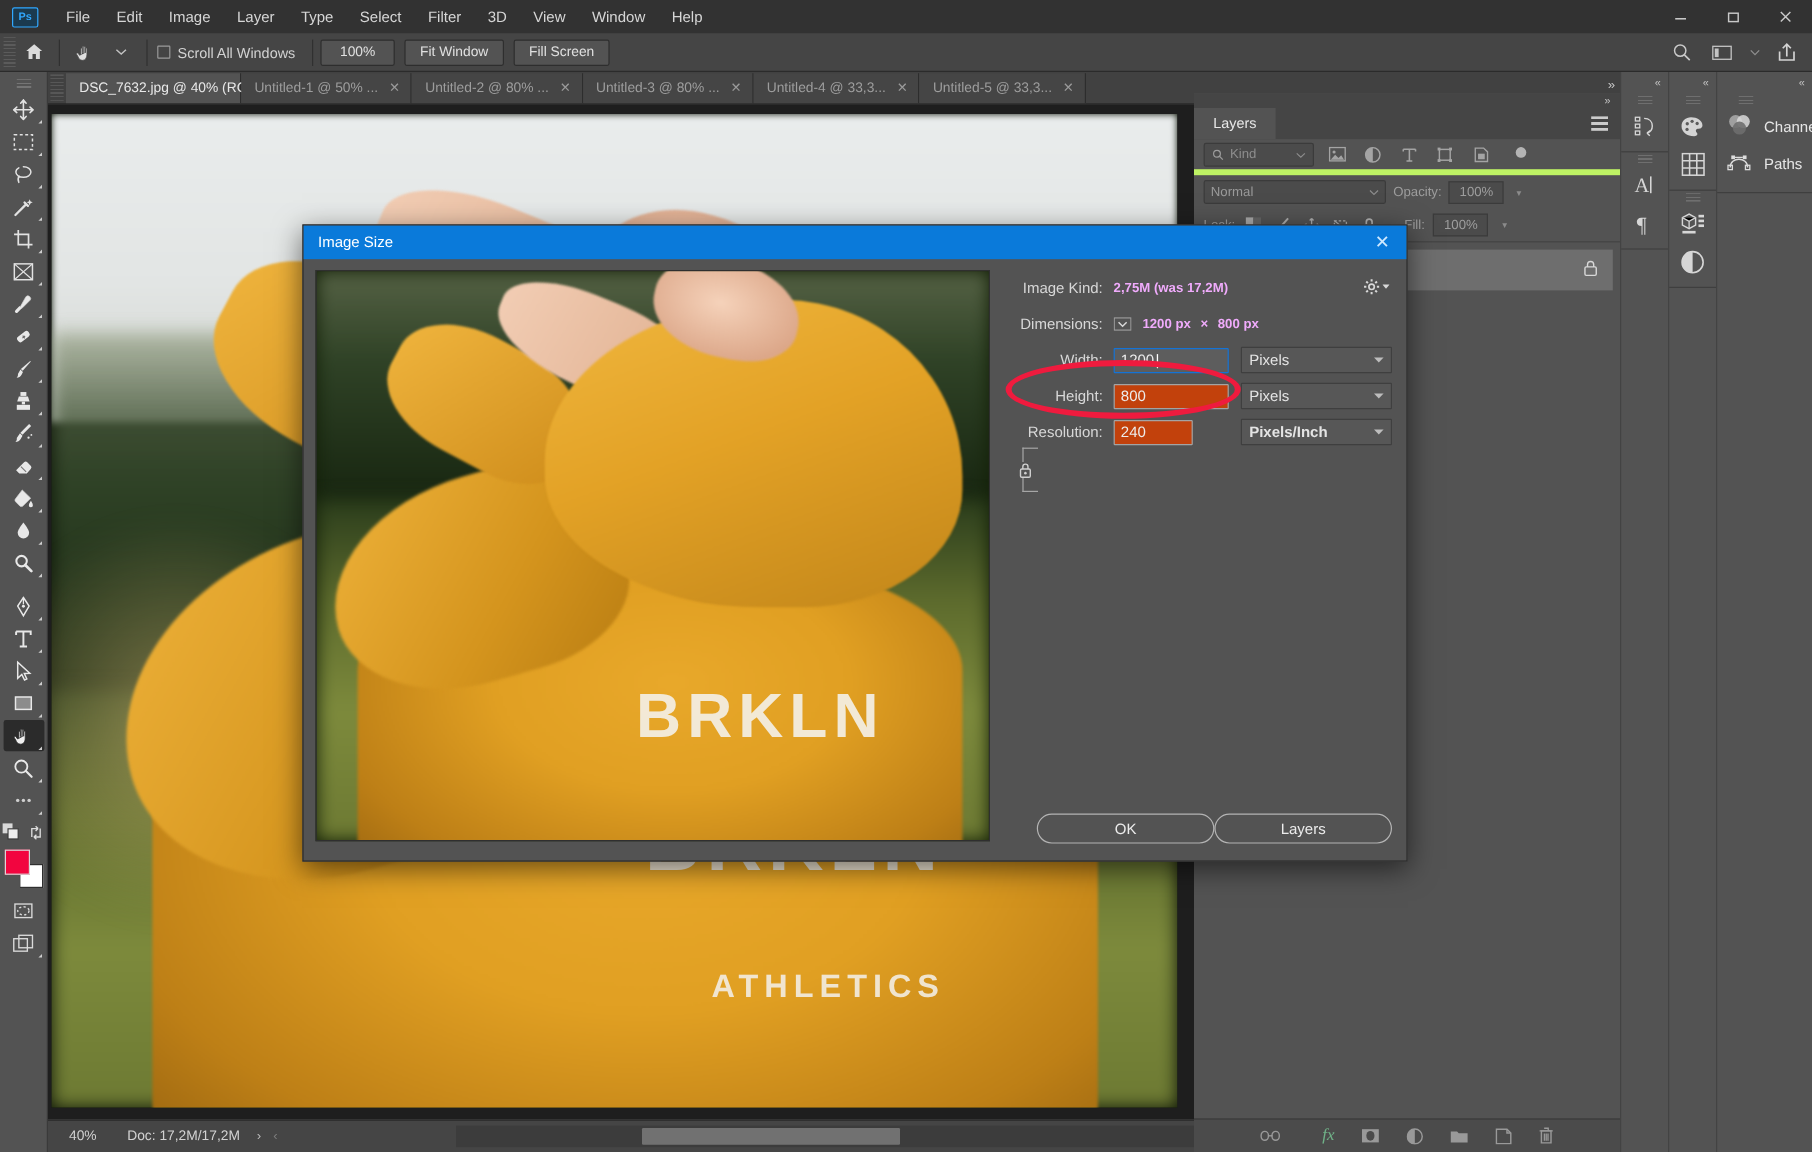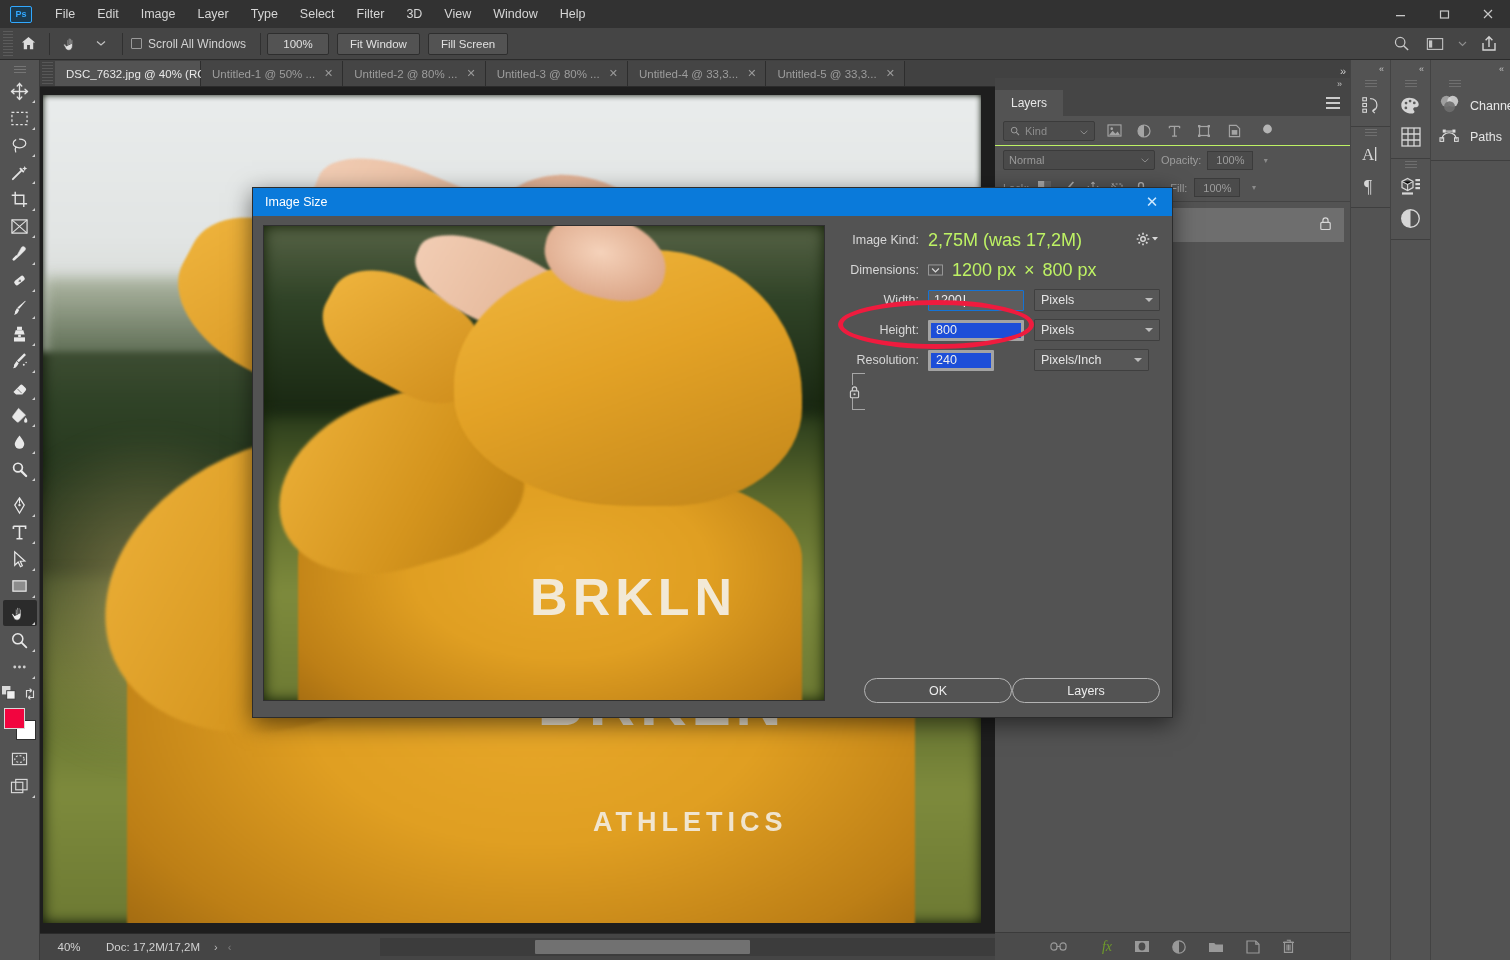--- a/index.html
+++ b/index.html
@@ -148,21 +148,21 @@
   #layerspanel { position:absolute; left:995px; top:78px; width:355px; height:882px;
                  background:#535353; }
   #lp-collapse { height:12px; display:flex; justify-content:flex-end; align-items:center;
                  padding-right:8px; color:#c3c3c3; font-size:9px; background:#454545; }
   #lp-tabs { height:26px; background:#454545; display:flex; align-items:flex-end; position:relative; }
   #lp-tab { height:26px; padding:0 16px; display:flex; align-items:center; background:#535353;
             color:#e8e8e8; font-size:12px; }
   #lp-menu { position:absolute; right:10px; top:7px; width:14px; height:12px;
              background:repeating-linear-gradient(to bottom,#cbcbcb 0 2px,transparent 2px 5px); }
   #lp-filter { height:30px; display:flex; align-items:center; padding:0 8px; gap:8px;
-               border-bottom:1px solid #bef264; }
+               border-bottom:5px solid #bef264; }
   .kind-sel { width:92px; height:20px; background:#4b4b4b; border:1px solid #3b3b3b; border-radius:2px;
               display:flex; align-items:center; padding:0 6px; gap:5px; color:#8d8d8d; font-size:11px; }
   .fltr { width:22px; height:20px; display:flex; align-items:center; justify-content:center; opacity:.72; }
   #lp-blend { height:28px; display:flex; align-items:center; padding:0 8px; gap:6px; }
   .blend-sel { width:152px; height:20px; background:#4b4b4b; border:1px solid #3b3b3b; border-radius:2px;
                display:flex; align-items:center; justify-content:space-between; padding:0 5px;
                color:#9a9a9a; font-size:11px; }
   .mini-lbl { color:#9d9d9d; font-size:11px; }
   .mini-val { width:46px; height:19px; background:#4b4b4b; border:1px solid #3b3b3b;
               color:#9d9d9d; font-size:11px; display:flex; align-items:center; justify-content:center; }
@@ -183,22 +183,22 @@
             background:#535353; border:1px solid #2c2c2c; box-shadow:0 6px 22px rgba(0,0,0,.55); }
   #dlg-title { height:28px; background:#0a7ada; display:flex; align-items:center;
                padding:0 12px; color:#fff; font-size:12.5px; position:relative; }
   #dlg-close { position:absolute; right:10px; top:4px; width:20px; height:20px;
                display:flex; align-items:center; justify-content:center; color:#cfe9ff; font-size:15px; }
   #dlg-preview { position:absolute; left:10px; top:37px; width:562px; height:476px;
                  border:1px solid #2f2f2f; overflow:hidden; background:#132007; }
   #dlg-form { position:absolute; left:585px; top:40px; width:326px; }
   .frow { display:flex; align-items:center; height:24px; margin-bottom:6px; }
   .flabel { width:90px; text-align:right; padding-right:9px; color:#d7d7d7; font-size:12.5px; }
-  .fvalue { color:#bef264; font-size:18px; }
-  .finput { height:21px; background:#1d4ed8; border:3px solid #a3a3a3; color:#ededed;
+  .fvalue { color:#f0abfc; font-size:11px;font-weight:bold; }
+  .finput { height:21px; background:#c2410c; border:1px solid #a3a3a3; color:#ededed;
             font-size:12.5px; padding:0 5px; display:flex; align-items:center; border-radius:1px; }
   .finput.focused { border:1px solid #1473d6; background:#5d5d5d; }
   .fselect { height:22px; background:#575757; border:1px solid #3f3f3f; color:#e4e4e4;
              font-size:12.5px; padding:0 6px; display:flex; align-items:center;
              justify-content:space-between; border-radius:1px; }
   .caret { width:0; height:0; border-left:4px solid transparent; border-right:4px solid transparent;
            border-top:4px solid #bdbdbd; }
   #gear { position:absolute; right:6px; top:4px; display:flex; align-items:center; gap:2px; }
   .chain { position:absolute; left:14px; width:13px; border-left:1px solid #a6a6a6; }
   #chain-top { top:85px; height:12px; border-top:1px solid #a6a6a6; }
@@ -677,21 +677,21 @@
   </div>
 
   <div id="lp-bottom">
     <span class="lb-icon">
       <svg width="17" height="11" viewBox="0 0 18 11">
           <path d="M7 5.5 H11" stroke="#cacaca" stroke-width="1.2"></path>
           <rect x="1" y="1.6" width="6.4" height="7.8" rx="3.2" fill="none" stroke="#cacaca" stroke-width="1.2"></rect>
           <rect x="10.6" y="1.6" width="6.4" height="7.8" rx="3.2" fill="none" stroke="#cacaca" stroke-width="1.2"></rect>
         </svg>
     </span>
-    <span class="lb-icon" style="font-style:italic;font-size:14px;color:#84cc16;font-family:'Liberation Serif',serif;margin-left:13px;">fx</span>
+    <span class="lb-icon" style="font-style:italic;font-size:14px;color:#86efac;font-family:'Liberation Serif',serif;margin-left:13px;">fx</span>
     <span class="lb-icon">
       <svg width="16" height="13" viewBox="0 0 16 13">
           <rect x="1" y="1" width="14" height="11" fill="#cacaca"></rect>
           <ellipse cx="8" cy="6.5" rx="3.4" ry="4.1" fill="#4b4b4b"></ellipse>
         </svg>
     </span>
     <span class="lb-icon">
       <svg width="14" height="14" viewBox="0 0 14 14">
           <circle cx="7" cy="7" r="6.2" fill="none" stroke="#cacaca" stroke-width="1.2"></circle>
           <path d="M7 .8 a6.2 6.2 0 000 12.4z" fill="#cacaca"></path>
@@ -899,21 +899,21 @@
         <span class="fselect" style="width:126px;margin-left:10px;">
           <span>Pixels</span>
           <span class="caret"></span>
         </span>
       </div>
     </div>
 
     <div class="frow" style="margin-top:0;">
       <span class="flabel">Resolution:</span>
       <span class="finput" style="width:66px;">240</span>
-      <span class="fselect" style="width:115px;margin-left:40px;">
+      <span class="fselect" style="width:126px;margin-left:40px;font-weight:bold;">
         <span>Pixels/Inch</span>
         <span class="caret"></span>
       </span>
     </div>
 
 
   </div>
 
   <div id="dlg-buttons">
     <div class="dlg-btn">OK</div>

